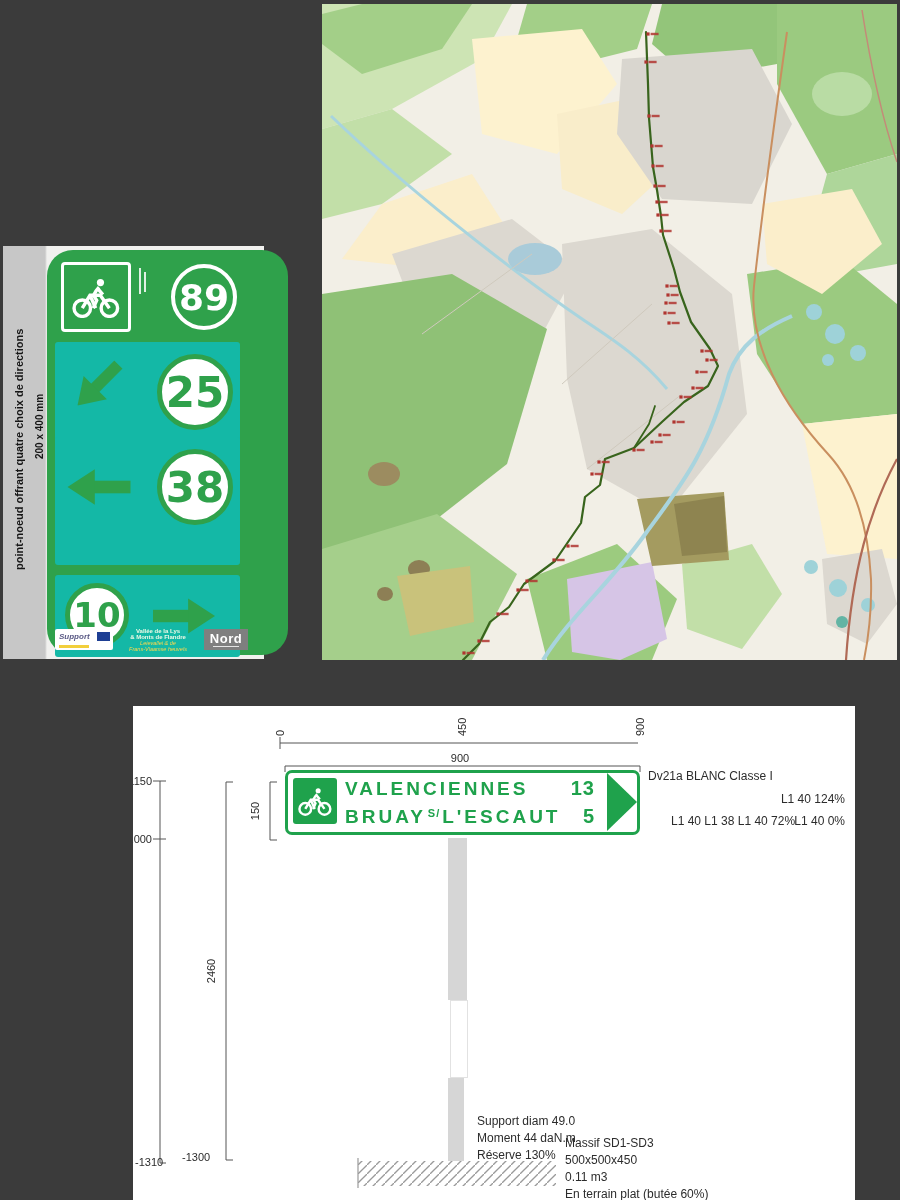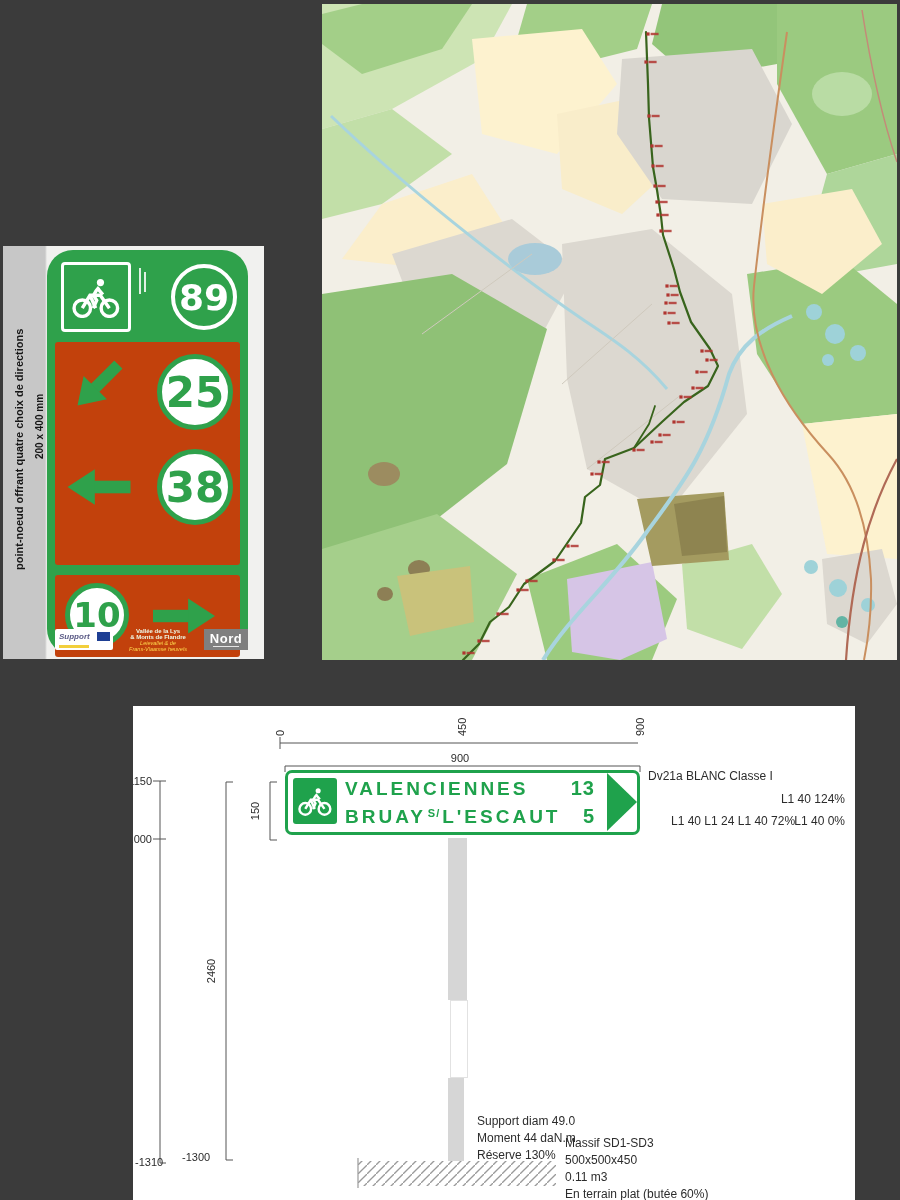--- a/index.html
+++ b/index.html
@@ -8,23 +8,23 @@
 
   
   .spec-card{position:absolute;left:3px;top:246px;width:261px;height:413px;
     background:linear-gradient(90deg,#c7c7c7 0,#c7c7c7 42px,#f1f1ef 44px,#f1f1ef 100%);}
   .vcap{position:absolute;writing-mode:vertical-rl;transform:rotate(180deg);
     color:#161616;font-weight:bold;text-align:center;}
   .vcap1{left:10px;top:38px;height:330px;font-size:11px;}
   .vcap2{left:31px;top:100px;height:160px;font-size:10px;}
 
   .node-sign{position:absolute;left:44px;top:4px;width:201px;height:405px;
-    background:#2fa14b;border-radius:26px;}
+    background:#2fa14b;border-radius:26px;padding-left:40px;}
   .ns-row{position:absolute;left:8px;width:185px;}
-  .ns-white{background:#c2410c;border-radius:3px;}
+  .ns-white{background:#14b8a6;border-radius:3px;}
   .ring{border-radius:50%;display:flex;align-items:center;justify-content:center;
     font-family:"DejaVu Sans",sans-serif;font-weight:bold;position:absolute;box-sizing:border-box;}
   .ring-header{border:4px solid #fff;color:#fff;}
   .ring-green{border:5px solid #2fa14b;color:#2fa14b;background:#fff;}
   .bike-box{position:absolute;border:3px solid #fff;background:#2fa14b;border-radius:4px;
     display:flex;align-items:center;justify-content:center;}
   .tinymark{position:absolute;width:1.5px;background:rgba(255,255,255,.85);}
   .arrow-svg{position:absolute;}
 
   .ns-footer{position:absolute;left:6px;top:378px;width:189px;height:24px;}
@@ -335,21 +335,21 @@
           <span>L'ESCAUT</span>
           <span class="sp"></span>
           <span class="dist">5</span>
         </div>
       </div>
       <div class="d-arrow"></div>
     </div>
 
     <div class="anno" style="left:515px;top:63px;">Dv21a BLANC Classe I</div>
     <div class="anno" style="left:640px;top:86px;width:72px;text-align:right;">L1 40 124%</div>
-    <div class="anno" style="left:538px;top:108px;">L1 40 L1 24 L1 40 72%</div>
+    <div class="anno" style="left:538px;top:108px;">L1 40 L1 38 L1 40 72%</div>
     <div class="anno" style="left:650px;top:108px;width:62px;text-align:right;">L1 40 0%</div>
 
     <div class="blk" style="left:344px;top:407px;">
       <div>Support diam 49.0</div>
       <div>Moment 44 daN.m</div>
       <div>Réserve 130%</div>
     </div>
     <div class="blk" style="left:432px;top:429px;">
       <div>Massif SD1-SD3</div>
       <div>500x500x450</div>

